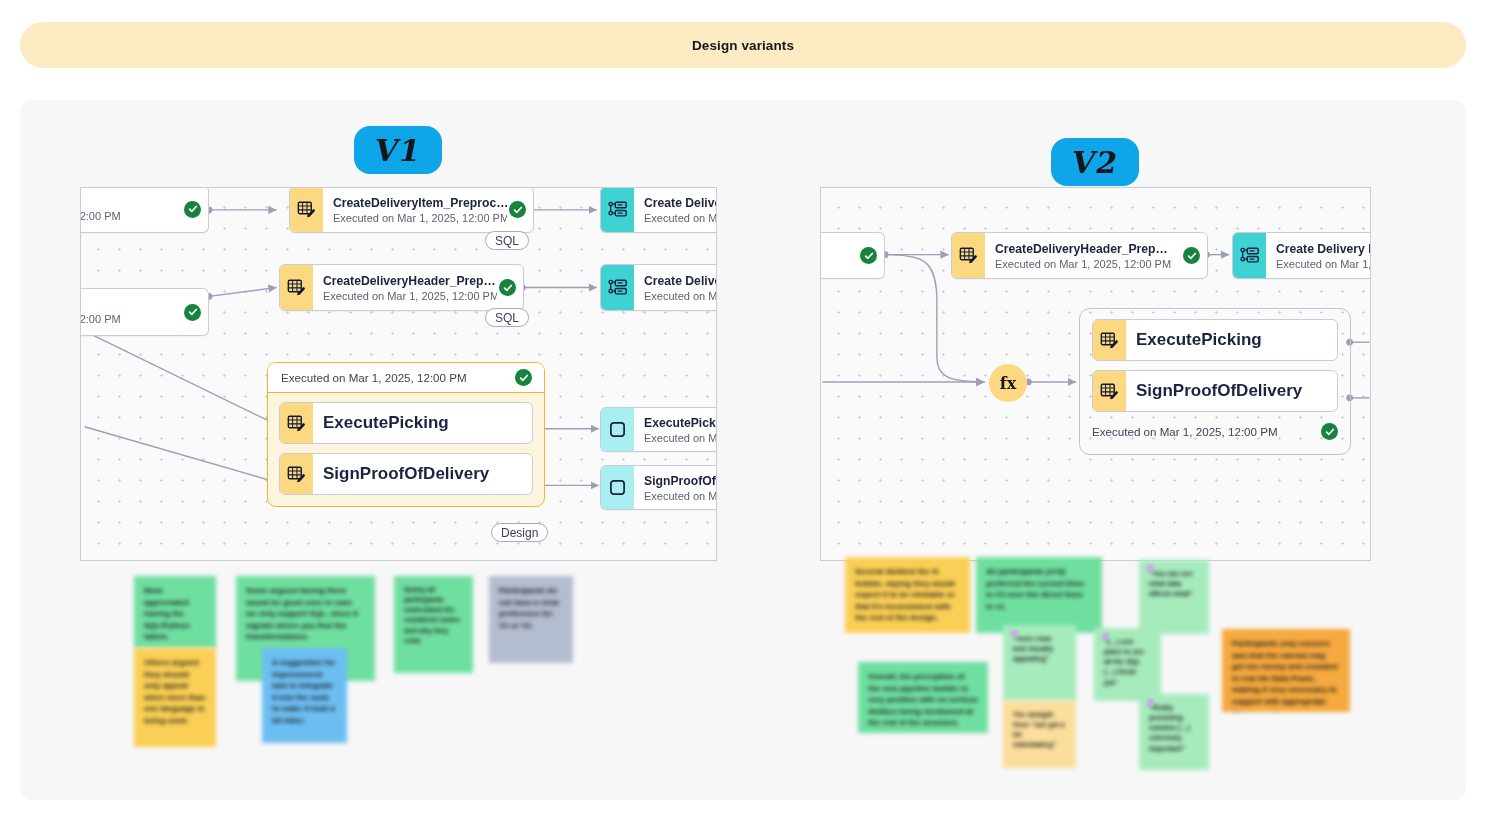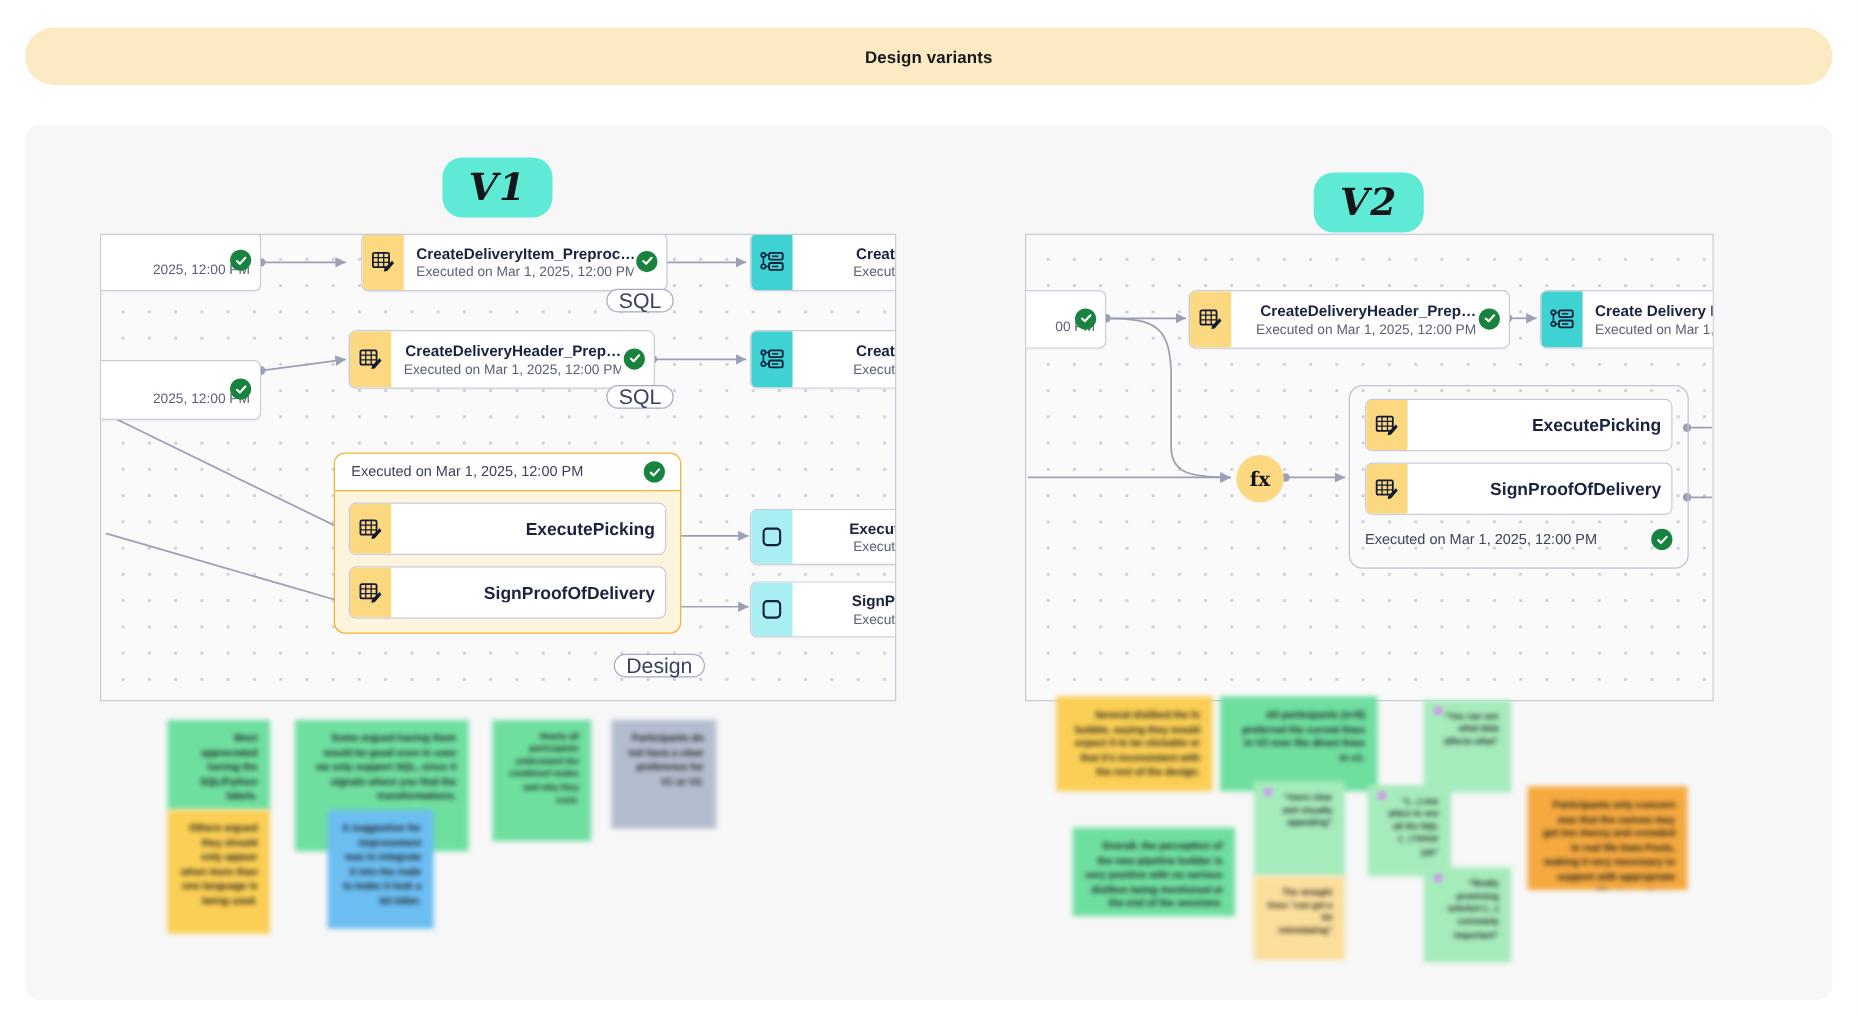--- a/index.html
+++ b/index.html
@@ -2,21 +2,21 @@
 <html><head>
 <meta charset="utf-8">
 <style>
   * { box-sizing: border-box; margin: 0; padding: 0; }
   html, body {
     width: 1486px; height: 818px;
     background: #ffffff;
     font-family: "Liberation Sans", sans-serif;
     overflow: hidden;
   }
-  .page { position: relative; width: 1486px; height: 674px; background:#fff;text-align:right; }
+  .page { position: relative; width: 1486px; height: 674px; background:#fff; }
 
   
   .banner {
     position: absolute; left: 20px; top: 22px;
     width: 1446px; height: 46px;
     background: #FCEBC2; border-radius: 23px;
     display: flex; align-items: center; justify-content: center;
   }
   .banner-title { font-size: 13.5px; font-weight: bold; color: #17181c; letter-spacing: .1px; }
 
@@ -24,21 +24,21 @@
   .panel {
     position: absolute; left: 20px; top: 100px;
     width: 1446px; height: 700px;
     background: #F7F7F8; border-radius: 12px;
   }
 
   
   .vpill {
     position: absolute;
     width: 88px; height: 48px;
-    background: #5eead4; border-radius: 16px;
+    background: #0ea5e9; border-radius: 16px;
     display:flex; align-items:center; justify-content:center;
   }
   .vpill span {
     font-family: "DejaVu Serif", serif;
     font-style: italic; font-weight: bold;
     font-size: 30px; color: #16161a; letter-spacing: 1px;
   }
   #vpill-v1 { left: 354px; top: 126px; }
   #vpill-v2 { left: 1051px; top: 138px; }
 
@@ -103,21 +103,21 @@
 
   
   .lang-pill {
     position: absolute;
     background: #ffffff;
     border: 1px solid #A6AAC2;
     border-radius: 11px;
     height: 19px;
     padding: 0 9px;
     display:flex; align-items:center; justify-content:center;
-    font-size: 17px; color: #3B4160; font-weight: normal;
+    font-size: 12px; color: #3B4160; font-weight: normal;
   }
 
   
   .group {
     position: absolute;
     border-radius: 9px;
     overflow: hidden;
   }
   .group-v1 {
     background: #FDF4DE;
@@ -146,21 +146,21 @@
 
   .inner-node {
     position: relative;
     height: 42px;
     background: #ffffff;
     border: 1px solid #C9CBD8;
     border-radius: 6px;
     display:flex; align-items:stretch; overflow:hidden;
   }
   .inner-node .node-body { justify-content:center; }
-  .inner-node .node-title { font-size: 14px; }
+  .inner-node .node-title { font-size: 17px; }
 
   
   .fx-node {
     position:absolute;
     width: 38px; height: 38px; border-radius: 50%;
     background: #FCD981;
     display:flex; align-items:center; justify-content:center;
     font-family: "DejaVu Serif", serif; font-weight: bold;
     font-size: 16px; color: #15161c;
   }

